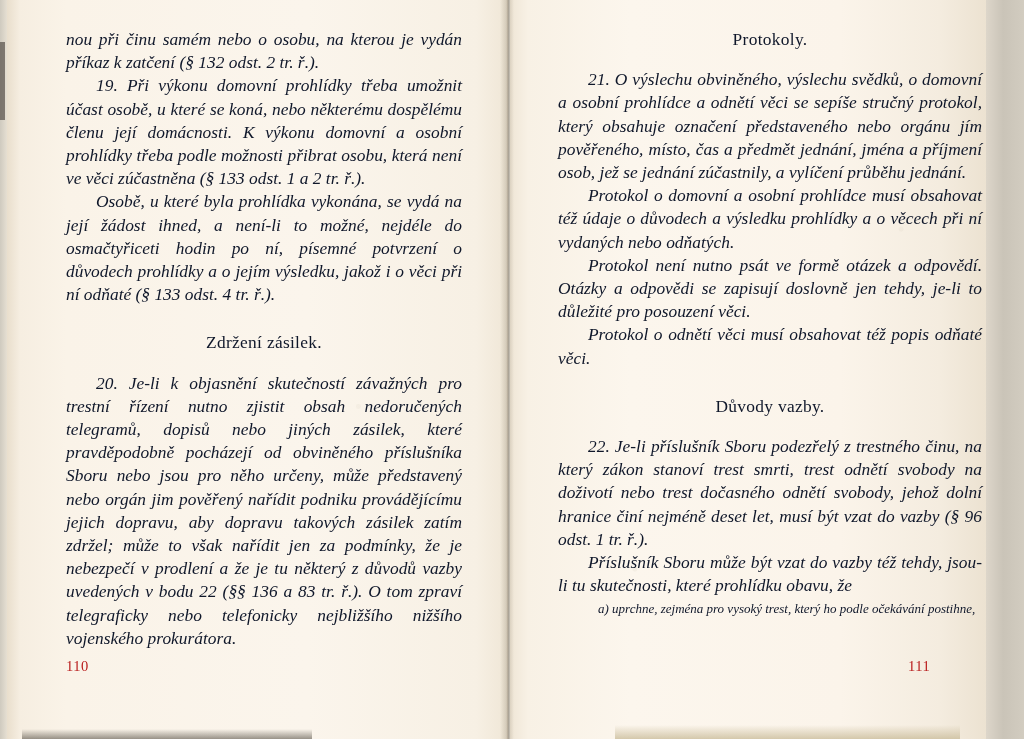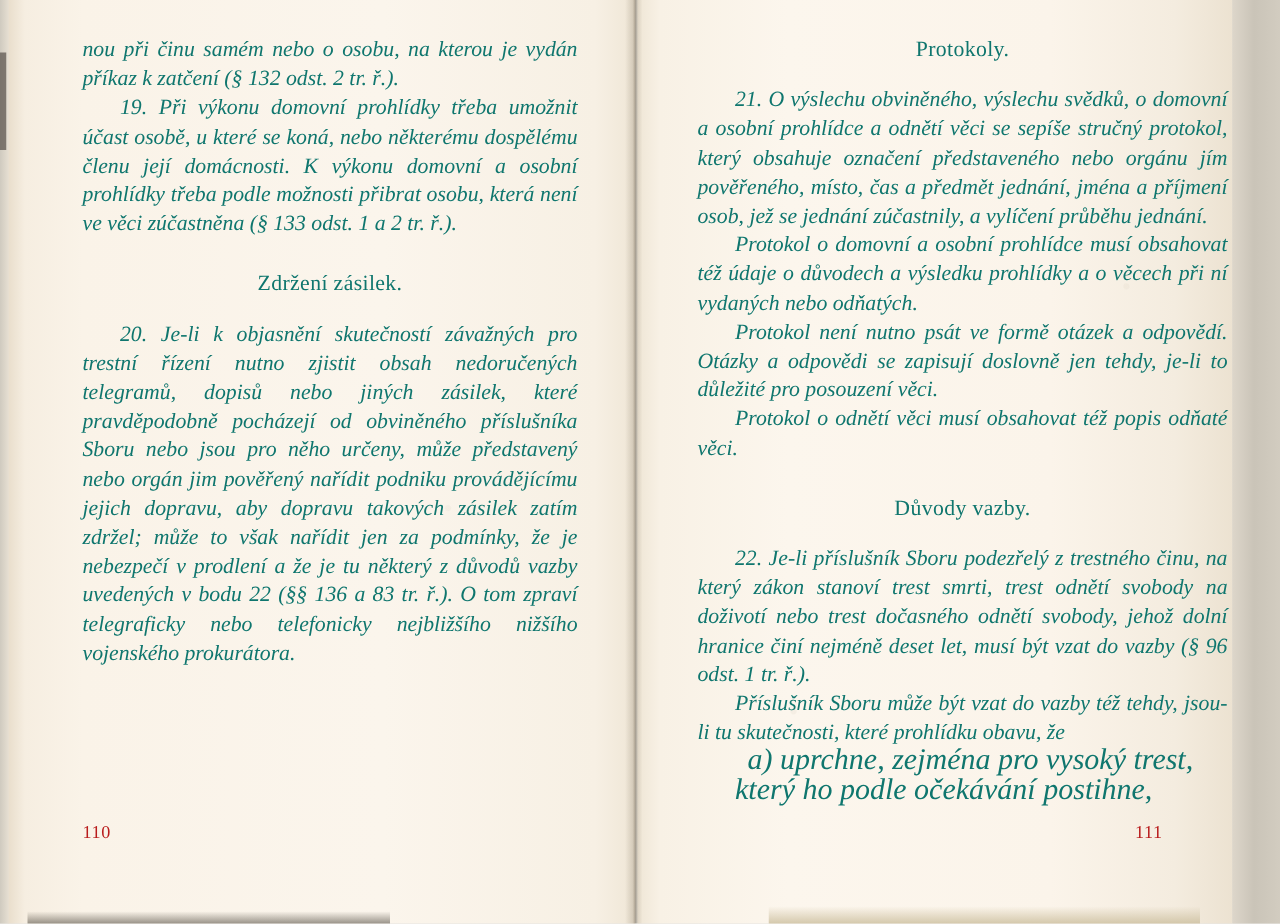--- a/index.html
+++ b/index.html
@@ -95,42 +95,42 @@
       radial-gradient(circle at 14% 9%, rgba(120,105,80,.05) 0 2px, transparent 3px),
       radial-gradient(circle at 62% 77%, rgba(120,105,80,.05) 0 2px, transparent 3px),
       radial-gradient(circle at 88% 31%, rgba(120,105,80,.04) 0 2px, transparent 3px),
       radial-gradient(circle at 35% 55%, rgba(120,105,80,.04) 0 2px, transparent 3px);
     mix-blend-mode: multiply;
   }
 
   
   .column {
     position: absolute;
-    color: #0f766e;
+    color: #0f172a;
   }
 
   .col-left  { left: 66px;  top: 28px; width: 396px; }
   .col-right { left: 538px; top: 28px; width: 424px; margin-left: 20px; }
 
   .para {
     margin: 0;
     font-style: italic;
     font-size: 17.4px;
     line-height: 23.2px;
     text-align: justify;
     text-indent: 30px;
     -webkit-font-smoothing: none;
   }
 
   .para.cont { text-indent: 0; }
 
   .subitem {
     margin: 0;
     font-style: italic;
-    font-size: 24px;
+    font-size: 13px;
     line-height: 23.2px;
     text-align: left;
     padding-left: 30px;
     text-indent: 10px;
   }
 
   .heading {
     margin: 0;
     font-style: normal;
     font-size: 17.4px;
@@ -165,20 +165,21 @@
   <div class="scan-edge-left"></div>
   <div class="scan-edge-left-dark"></div>
   <div class="scan-edge-right"></div>
   <div class="curl-left"></div>
   <div class="curl-right"></div>
   <div class="grain"></div>
 
   <div class="column col-left">
     <p class="para cont">nou při činu samém nebo o osobu, na kterou je vydán příkaz k zatčení (§ 132  odst. 2 tr. ř.).</p>
     <p class="para">19. Při výkonu domovní prohlídky třeba umožnit účast osobě, u které se koná, nebo některému dospělému členu její domácnosti. K výkonu domovní a osobní prohlídky třeba podle možnosti přibrat osobu, která není ve věci zúčastněna (§ 133  odst. 1 a 2 tr. ř.).</p>
+    <p class="para">Osobě, u které byla prohlídka vykonána, se vydá na její žádost ihned, a není-li to možné, nejdéle do osmačtyřiceti hodin po ní, písemné potvrzení o důvodech prohlídky a o jejím výsledku, jakož i o věci při ní odňaté (§ 133 odst. 4 tr. ř.).</p>
     <p class="heading sp-before-heading">Zdržení zásilek.</p>
     <p class="para sp-after-heading">20. Je-li k objasnění skutečností závažných pro trestní řízení nutno zjistit obsah nedoručených telegramů, dopisů nebo jiných zásilek, které pravděpodobně pocházejí od obviněného příslušníka Sboru nebo jsou pro něho určeny, může představený nebo orgán jim pověřený nařídit podniku provádějícímu jejich dopravu, aby dopravu takových zásilek zatím zdržel; může to však nařídit jen za podmínky, že je nebezpečí v prodlení a že je tu některý z důvodů vazby uvedených v bodu 22 (§§ 136 a 83 tr. ř.). O tom zpraví telegraficky nebo telefonicky nejbližšího nižšího vojenského prokurátora.</p>
   </div>
   <div class="folio folio-left">110</div>
 
   <div class="column col-right">
     <p class="heading">Protokoly.</p>
     <p class="para sp-after-heading">21. O výslechu obviněného, výslechu svědků, o domovní a osobní prohlídce a odnětí věci se sepíše stručný protokol, který obsahuje označení představeného nebo orgánu jím pověřeného, místo, čas a předmět jednání, jména a příjmení osob, jež se jednání zúčastnily, a vylíčení průběhu jednání.</p>
     <p class="para">Protokol o domovní a osobní prohlídce musí obsahovat též údaje o důvodech a výsledku prohlídky a o věcech při ní vydaných nebo odňatých.</p>
     <p class="para">Protokol není nutno psát ve formě otázek a odpovědí. Otázky a odpovědi se zapisují doslovně jen tehdy, je-li to důležité pro posouzení věci.</p>

